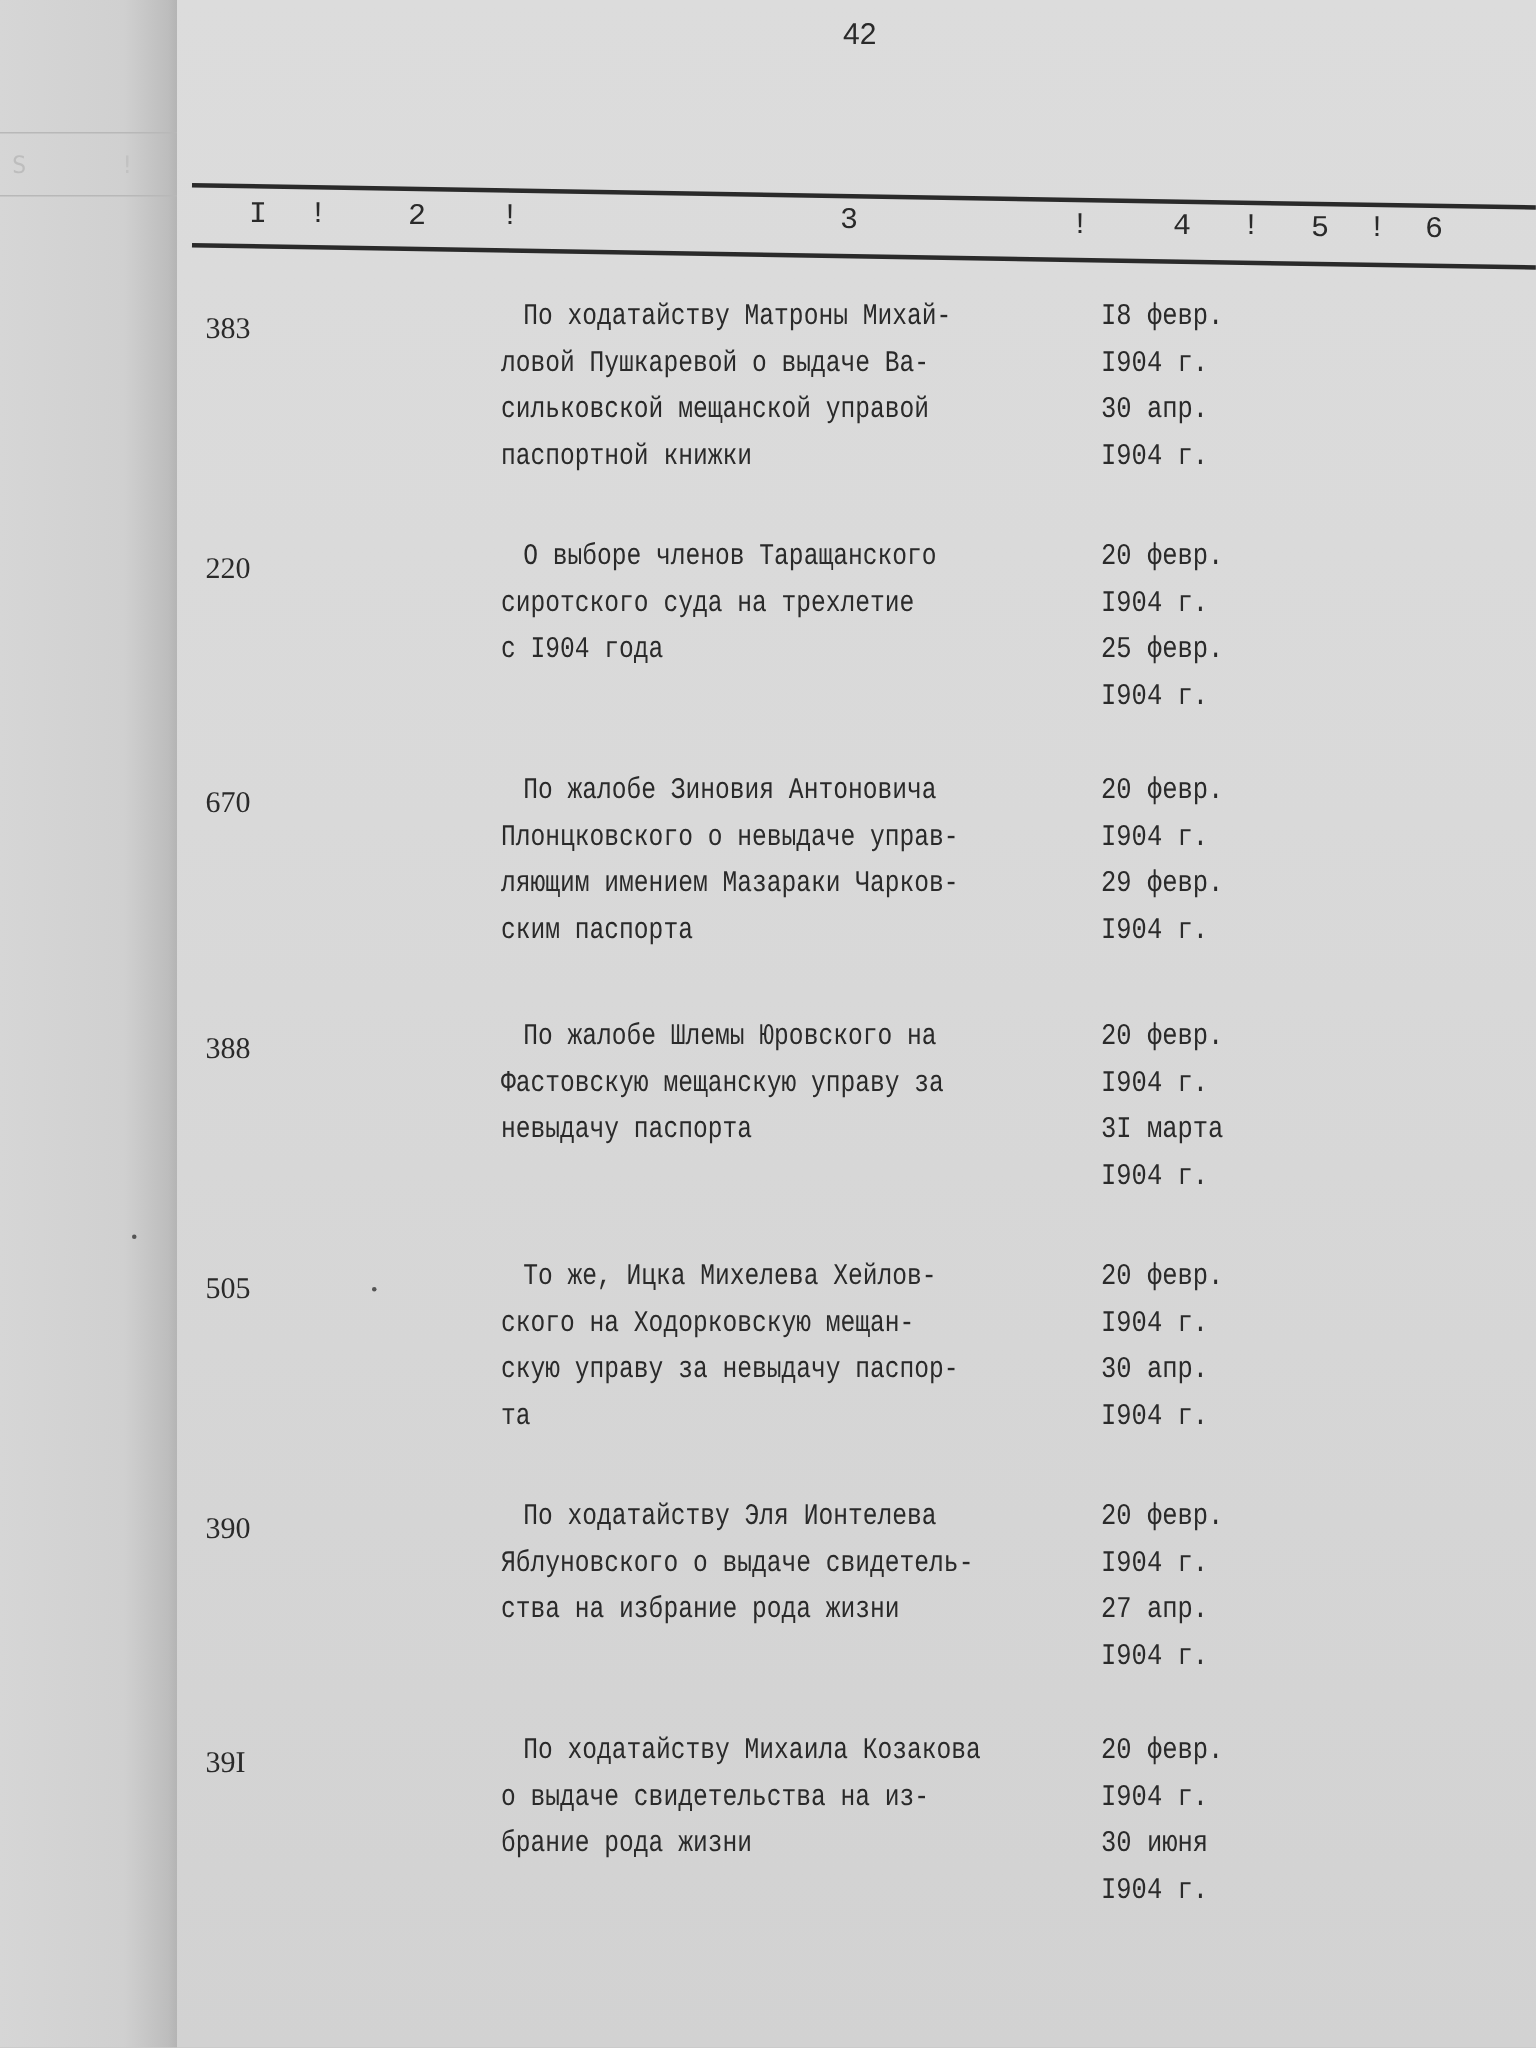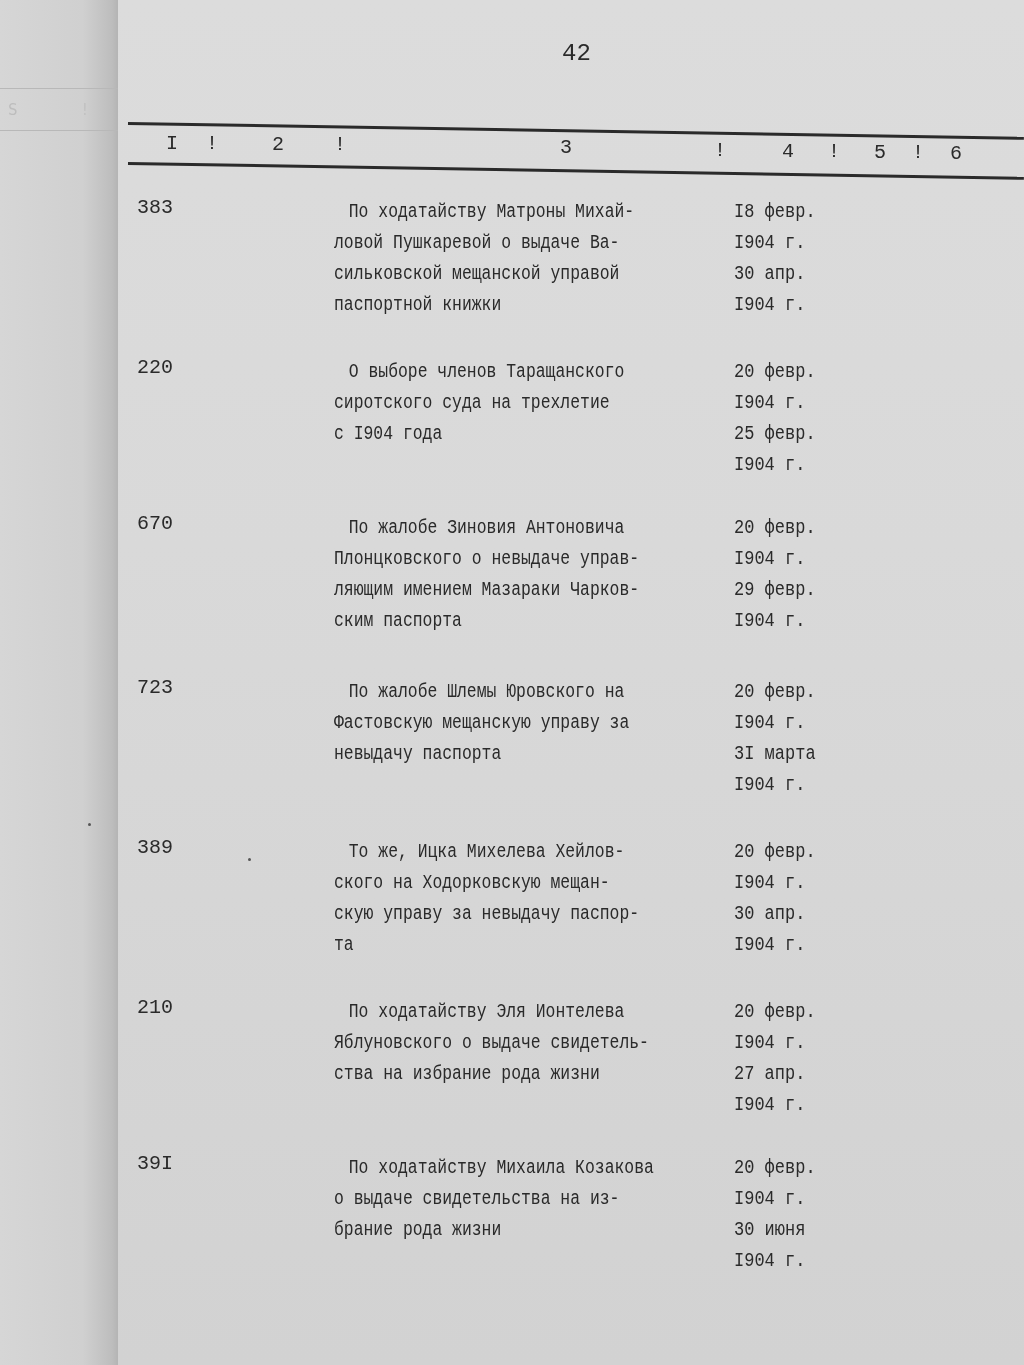--- a/index.html
+++ b/index.html
@@ -33,24 +33,24 @@
       background: #b8b8b8;
     }
     .page {
       position: absolute;
       left: 118px; top: 0;
       width: 906px; height: 1365px;
       background: linear-gradient(to bottom, #dcdcdc 0%, #d9d9d9 40%, #d2d2d2 100%);
     }
     .page-number {
       position: absolute;
-      left: 562px; top: 40px;
-      font-size: 24px;
+      left: 562px; top: 12px;
+      font-size: 20px;
       letter-spacing: 0px;
-      font-family: Liberation Mono, monospace;
+      font-family: Liberation Sans, sans-serif;
     }
     .rule {
       position: absolute;
       height: 3px;
       background: #2a2a2a;
       transform-origin: left center;
     }
     .rule.top { left: 128px; top: 122px; width: 896px; transform: rotate(0.95deg); }
     .rule.bottom { left: 128px; top: 162px; width: 896px; transform: rotate(0.95deg); }
     .col-header {
@@ -63,23 +63,23 @@
       position: absolute;
       font-size: 20px;
       font-family: "Liberation Mono", "DejaVu Sans Mono", monospace;
     }
     .entry {
       position: absolute;
       left: 0; width: 1024px;
     }
     .entry .num {
       position: absolute;
-      left: 137px; top: 0;
-      font-size: 20px;
-      font-family: Liberation Mono, monospace;
+      left: 137px; top: 12px;
+      font-size: 20px;
+      font-family: Liberation Serif, serif;
     }
     .entry .desc {
       position: absolute;
       left: 334px; top: 0;
       width: 420px;
       font-size: 20px;
       line-height: 31px;
       font-family: "Liberation Mono", "DejaVu Sans Mono", monospace;
       transform: scaleX(0.82);
       transform-origin: left top;
@@ -178,52 +178,52 @@
   </div>
   <div class="dates">
     <div>20 февр.</div>
     <div>I904 г.</div>
     <div>29 февр.</div>
     <div>I904 г.</div>
   </div>
 </div>
 
 <div class="entry" style="top:676px;">
-  <div class="num">723</div>
+  <div class="num">388</div>
   <div class="desc">
     <div class="indent">По жалобе Шлемы Юровского на</div>
     <div>Фастовскую мещанскую управу за</div>
     <div>невыдачу паспорта</div>
   </div>
   <div class="dates">
     <div>20 февр.</div>
     <div>I904 г.</div>
     <div>3I марта</div>
     <div>I904 г.</div>
   </div>
 </div>
 
 <div class="entry" style="top:836px;">
-  <div class="num">389</div>
+  <div class="num">505</div>
   <div class="desc">
     <div class="indent">То же, Ицка Михелева Хейлов-</div>
     <div>ского на Ходорковскую мещан-</div>
     <div>скую управу за невыдачу паспор-</div>
     <div>та</div>
   </div>
   <div class="dates">
     <div>20 февр.</div>
     <div>I904 г.</div>
     <div>30 апр.</div>
     <div>I904 г.</div>
   </div>
 </div>
 
 <div class="entry" style="top:996px;">
-  <div class="num">210</div>
+  <div class="num">390</div>
   <div class="desc">
     <div class="indent">По ходатайству Эля Ионтелева</div>
     <div>Яблуновского о выдаче свидетель-</div>
     <div>ства на избрание рода жизни</div>
   </div>
   <div class="dates">
     <div>20 февр.</div>
     <div>I904 г.</div>
     <div>27 апр.</div>
     <div>I904 г.</div>

